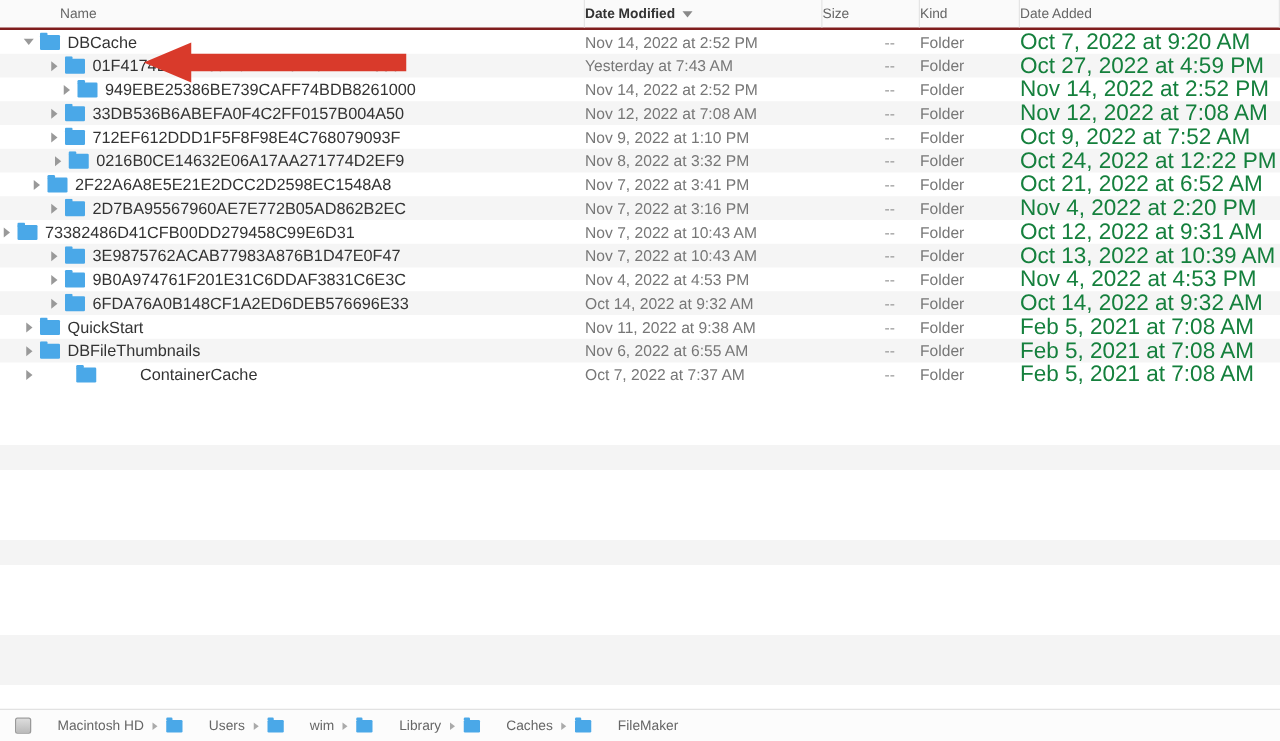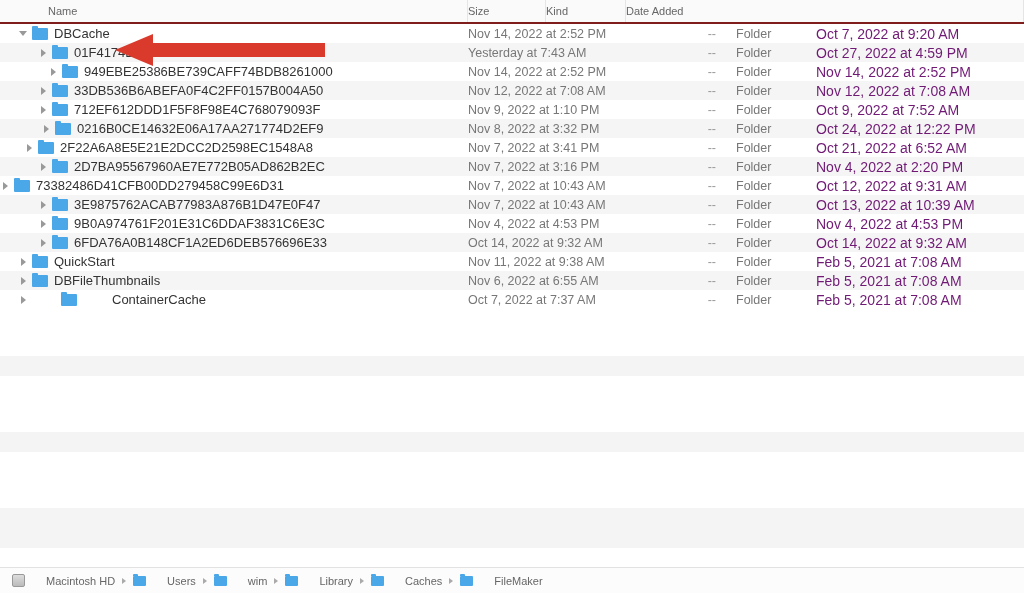--- a/index.html
+++ b/index.html
@@ -52,21 +52,21 @@
   .row .cell-name {
     flex: 0 0 468px;
     display: flex;
     align-items: center;
     white-space: nowrap;
     overflow: hidden;
   }
   .row .cell-date { flex: 0 0 190px; color:#777; font-size:12.5px; white-space:nowrap; }
   .row .cell-size { flex: 0 0 78px; color:#999; font-size:12.5px; text-align:right; padding-right:20px;}
   .row .cell-kind { flex: 0 0 80px; color:#777; font-size:12.5px;}
-  .row .cell-added{ flex: 1 1 auto; color:#701a75; font-size:14px; white-space:nowrap;}
+  .row .cell-added{ flex: 1 1 auto; color:#15803d; font-size:18px; white-space:nowrap;}
   .disclosure {
     display:inline-flex; width:10px; height:10px; align-items:center; justify-content:center;
     margin-right:4px; color:#888; flex-shrink:0;
   }
   .folder-icon {
     width:16px; height:12px; background:#4aa8e8; border-radius:1px;
     position:relative; margin-right:6px; flex-shrink:0;
   }
   .folder-icon::before{
     content:""; position:absolute; top:-2px; left:0; width:6px; height:3px;
@@ -107,20 +107,24 @@
 </style>
 </head>
 <body>
 
 <div class="window">
 
   <div class="header">
     <div class="col-name">
       <span>Name</span>
     </div>
+    <div class="col-date">
+      <span class="bold">Date Modified</span>
+      <span class="sort-chevron"></span>
+    </div>
     <div class="col-size">
       <span>Size</span>
     </div>
     <div class="col-kind">
       <span>Kind</span>
     </div>
     <div class="col-added">
       <span>Date Added</span>
     </div>
   </div>

